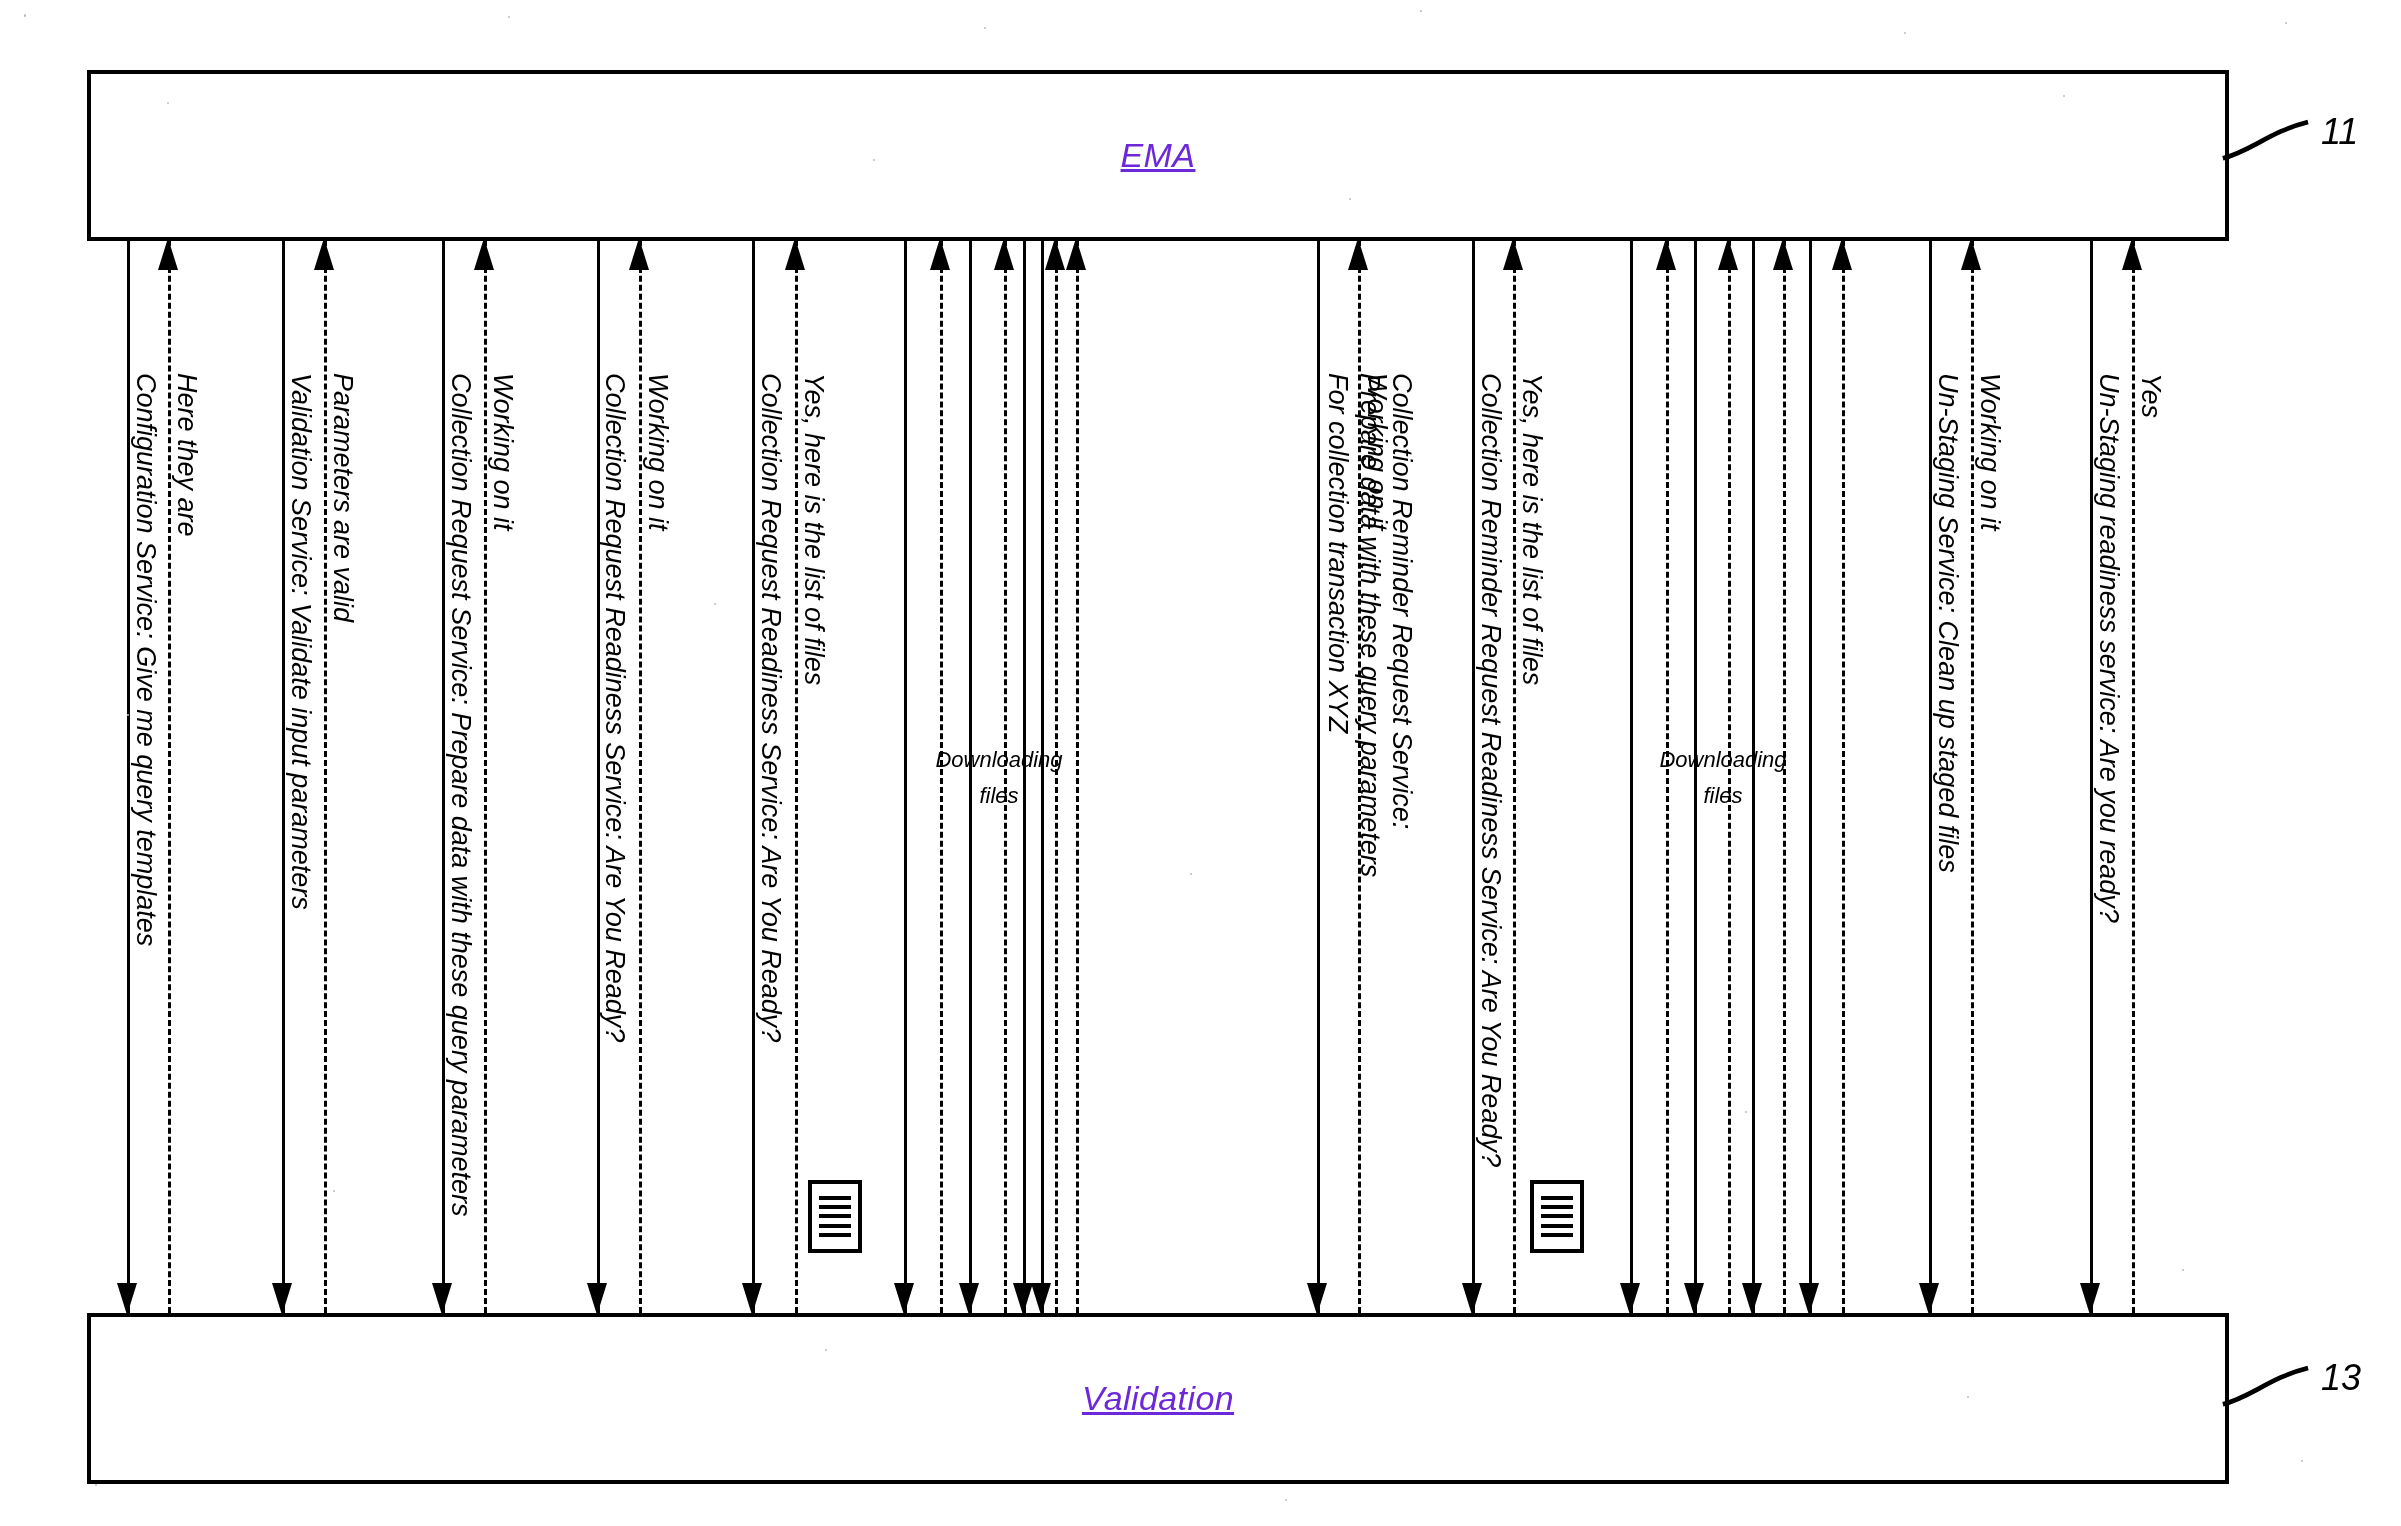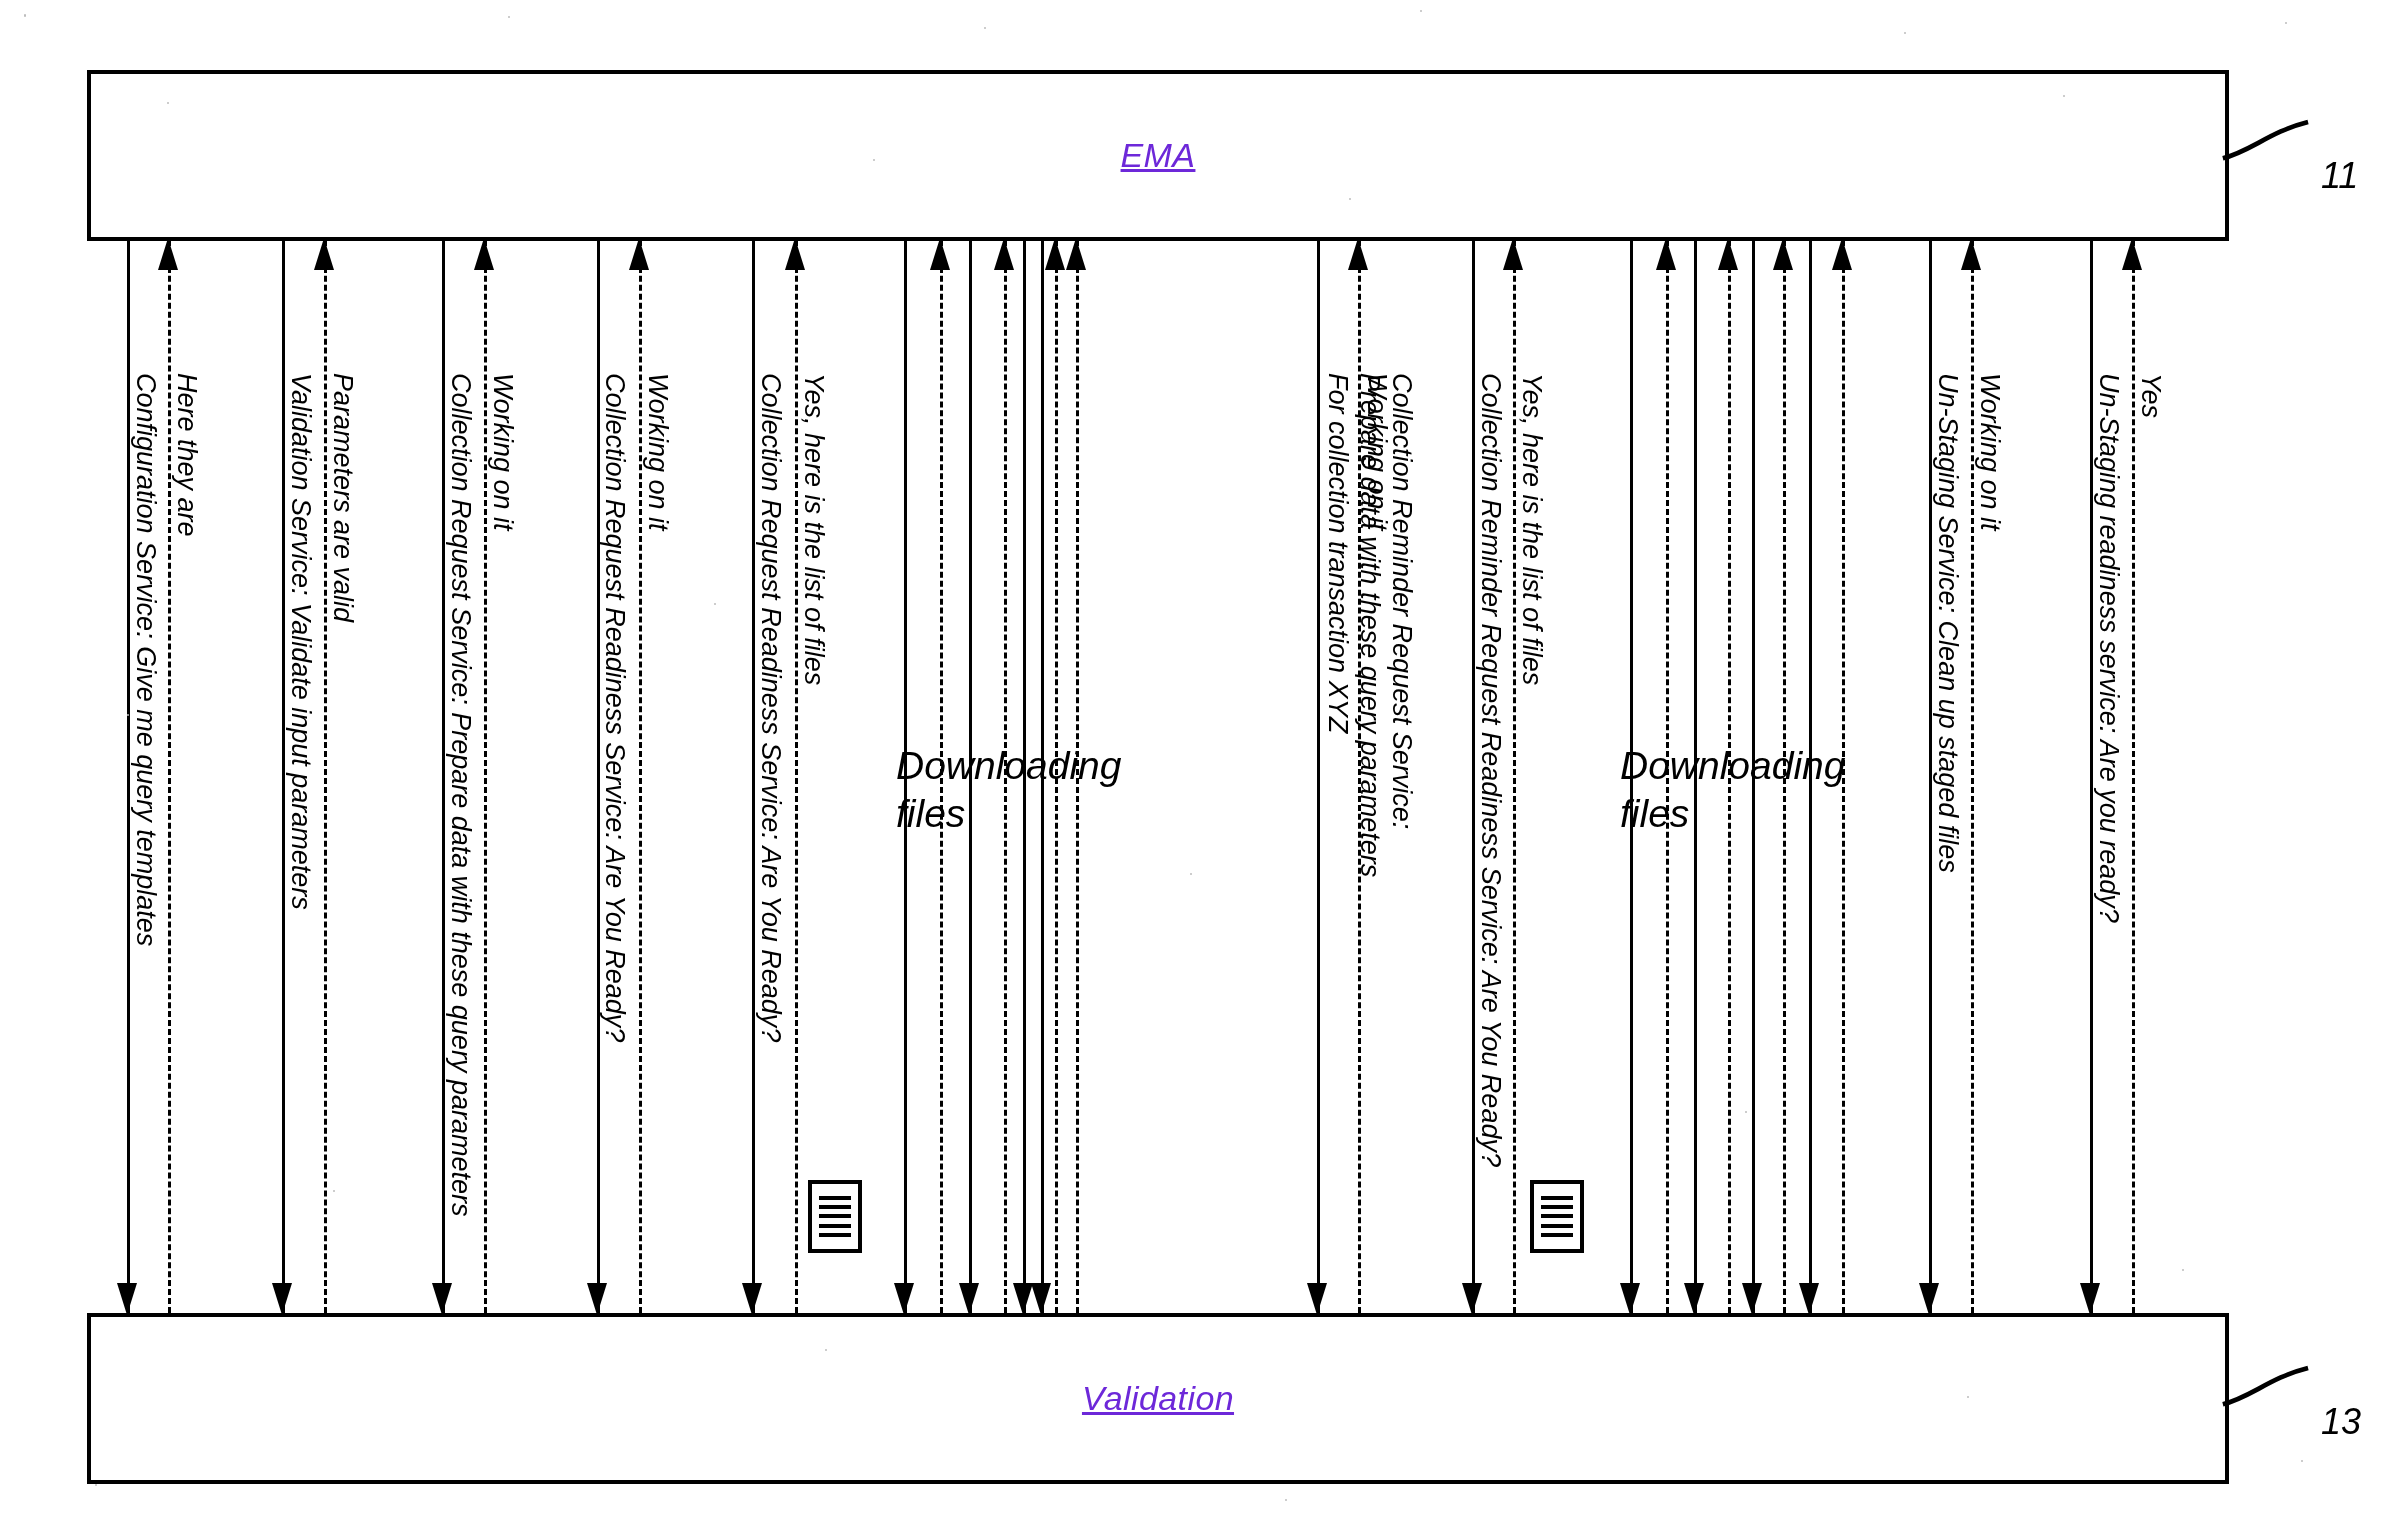--- a/index.html
+++ b/index.html
@@ -29,21 +29,20 @@
   #actor-ema{left:87px;top:70px;width:2142px;height:171px;}
   #actor-connector{left:87px;top:1313px;width:2142px;height:171px;}
 
   
   .ref-num{
     position:absolute;
     font-style:italic;
     font-size:36px;
     color:#000;
     font-family:"Liberation Sans", sans-serif;
-    margin-top:44px;
   }
   #ref-11{left:2321px;top:111px;}
   #ref-13{left:2321px;top:1357px;}
   .leader{position:absolute;}
 
   
   .msg{
     position:absolute;
     top:240px;
     height:1073px;
@@ -91,23 +90,24 @@
     color:#000;
     font-family:"Liberation Sans", sans-serif;
     pointer-events:none;
   }
   .vlabel.multi{white-space:pre;}
 
   
   .hlabel{
     position:absolute;
     font-style:italic;
-    font-size:39px;
-    line-height:48px;
+    font-size:22px;
+    line-height:36px;
     color:#000;
+    text-align:center;
     font-family:"Liberation Sans", sans-serif;
     white-space:pre-line;
   }
 
   
   .doc-icon{
     position:absolute;
     width:54px;height:73px;
     border:4.8px solid #000;
     background:#fff;

